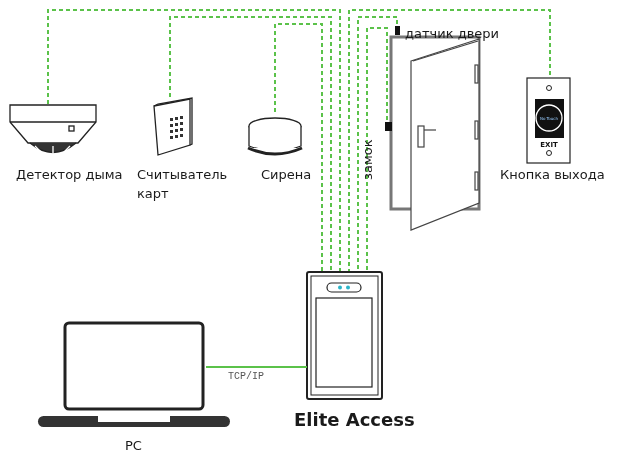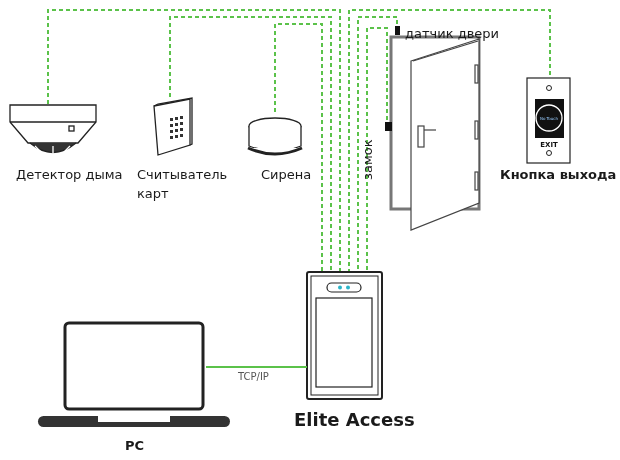--- a/index.html
+++ b/index.html
@@ -93,16 +93,16 @@
     <rect x="98" y="416" width="72" height="6" fill="#fff" stroke="none"></rect>
   </g>
 </svg>
 
 <span class="lbl" style="left:16px;top:167px;text-align:right;">Детектор дыма</span>
 <span class="lbl" style="left:137px;top:167px;">Считыватель</span>
 <span class="lbl" style="left:137px;top:186px;text-align:center;">карт</span>
 <span class="lbl" style="left:261px;top:167px;">Сирена</span>
 <span class="lbl" style="left:405px;top:26px;">датчик двери</span>
 <span class="lbl" style="left:360px;top:150px;transform:rotate(-90deg);transform-origin:left top;top:180px;">замок</span>
-<span class="lbl" style="left:500px;top:167px;font-weight:bold;">Кнопка выхода</span>
-<span class="lbl" style="left:238px;top:369px;font-size:10px;color:#555;">TCP/IP</span>
+<span class="lbl" style="left:500px;top:167px;">Кнопка выхода</span>
+<span class="lbl" style="left:228px;top:369px;font-size:10px;color:#555;font-family:Liberation Mono, monospace;">TCP/IP</span>
 <span class="lbl" style="left:294px;top:410px;font-size:18px;font-weight:bold;line-height:20px;">Elite Access</span>
-<span class="lbl" style="left:125px;top:438px;font-size:13px;font-weight:bold;">PC</span>
+<span class="lbl" style="left:125px;top:438px;font-size:13px;">PC</span>
 
 </body></html>

